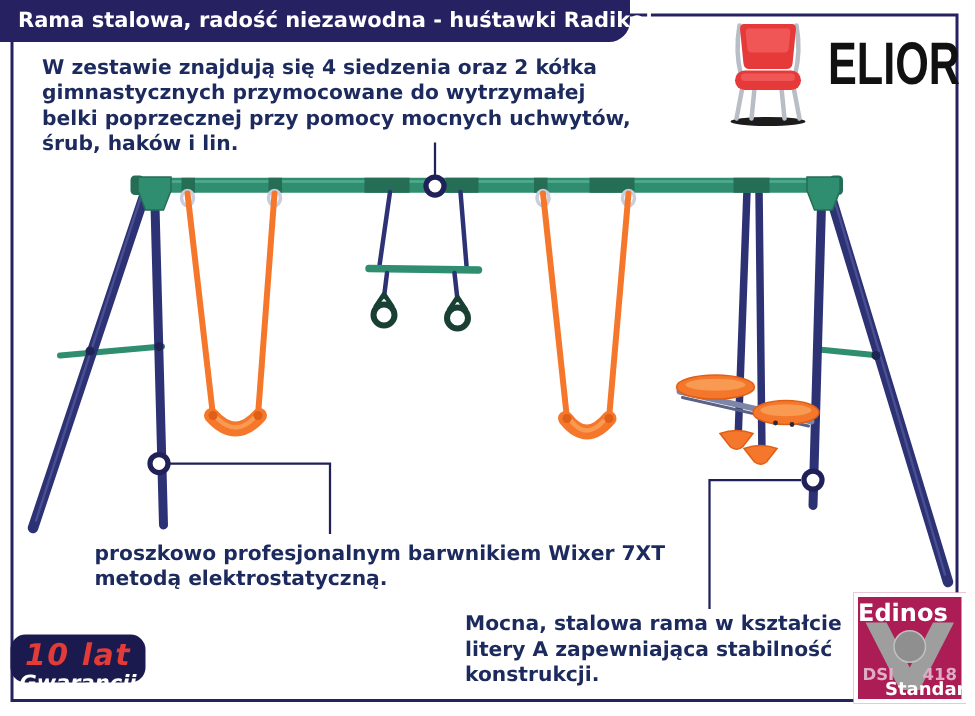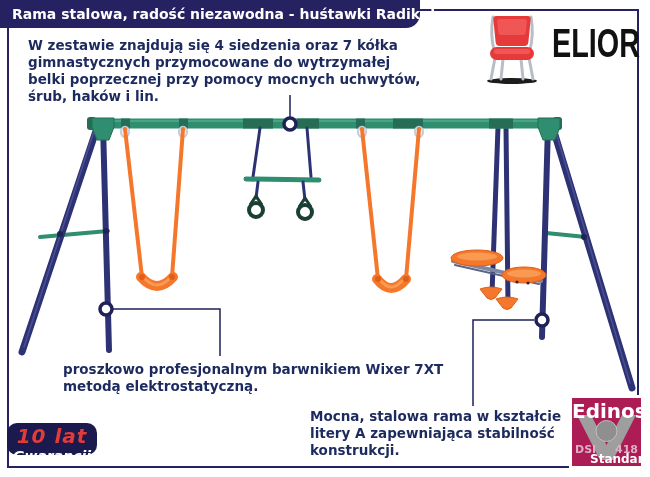--- a/index.html
+++ b/index.html
@@ -43,22 +43,22 @@
     font-style:italic;box-sizing:border-box;padding-top:1px;
   }
   .warranty-1{color:var(--red,#e23b38);font-size:20px;font-weight:bold;line-height:24px;letter-spacing:1px;}
   .warranty-2{color:#fff;font-size:14px;font-weight:bold;line-height:17px;}
   
   .edinos{
     position:absolute;left:569px;top:395px;width:69px;height:68px;
     background:var(--crimson,#ad1d55);border:3px solid #fff;box-sizing:content-box;
   }
   .edinos-emblem{position:absolute;left:0;top:0;width:69px;height:68px;z-index:1;}
-  .edinos-name{position:relative;z-index:2;color:#fff;font-weight:bold;font-size:20px;
-    text-align:right;margin-top:1px;}
+  .edinos-name{position:relative;z-index:2;color:#fff;font-weight:bold;font-size:16px;
+    text-align:left;margin-top:1px;}
   .edinos-row{position:absolute;z-index:2;left:0;right:0;top:45px;display:flex;
     justify-content:space-between;padding:0 3px;color:var(--pink,#dfaec6);
     font-size:11px;font-weight:bold;}
   .edinos-bottom{position:absolute;z-index:2;left:18px;right:0;bottom:0;text-align:center;
     color:#fff;font-weight:bold;font-size:12px;}
   
   .illu{position:absolute;left:0;top:0;width:650px;height:477px;}
   .leader path{stroke:var(--line_navy,#1f2158);stroke-width:1.5;fill:none;}
   .leg{stroke:var(--navy,#2d3274);stroke-linecap:round;}
   .w7{stroke-width:7;} .w6{stroke-width:6;} .w5{stroke-width:5;}
@@ -209,21 +209,21 @@
   <line class="ch-frame" x1="35" y1="45" x2="37" y2="65"></line>
   <line class="ch-frame" x1="43" y1="44" x2="47" y2="65"></line>
   <path class="ch-red" d="M10,2 h32 q3,0 2.6,4 l-2.2,22 q-.4,4 -4,4 H13.6 q-3.6,0 -4,-4 L7.4,6 q-.4,-4 2.6,-4 z"></path>
   <path class="ch-redhl" d="M13,5 h26 q2,0 1.8,3 l-1,10 q-.3,3 -3,3 H15.2 q-2.7,0 -3,-3 l-1,-10 q-.2,-3 1.8,-3 z" opacity=".55"></path>
   <rect class="ch-red" x="4" y="33" width="44" height="13" rx="6.5"></rect>
   <rect class="ch-redhl" x="8" y="35" width="36" height="5" rx="2.5" opacity=".55"></rect>
 </svg>
 <div class="brand-name">ELIOR</div>
 
 <div class="callout callout-top">
-  <div>W zestawie znajdują się 4 siedzenia oraz 7 kółka</div>
+  <div>W zestawie znajdują się 4 siedzenia oraz 2 kółka</div>
   <div>gimnastycznych przymocowane do wytrzymałej</div>
   <div>belki poprzecznej przy pomocy mocnych uchwytów,</div>
   <div>śrub, haków i lin.</div>
 </div>
 
 <div class="callout callout-left">
   <div>proszkowo profesjonalnym barwnikiem Wixer 7XT</div>
   <div>metodą elektrostatyczną.</div>
 </div>
 

